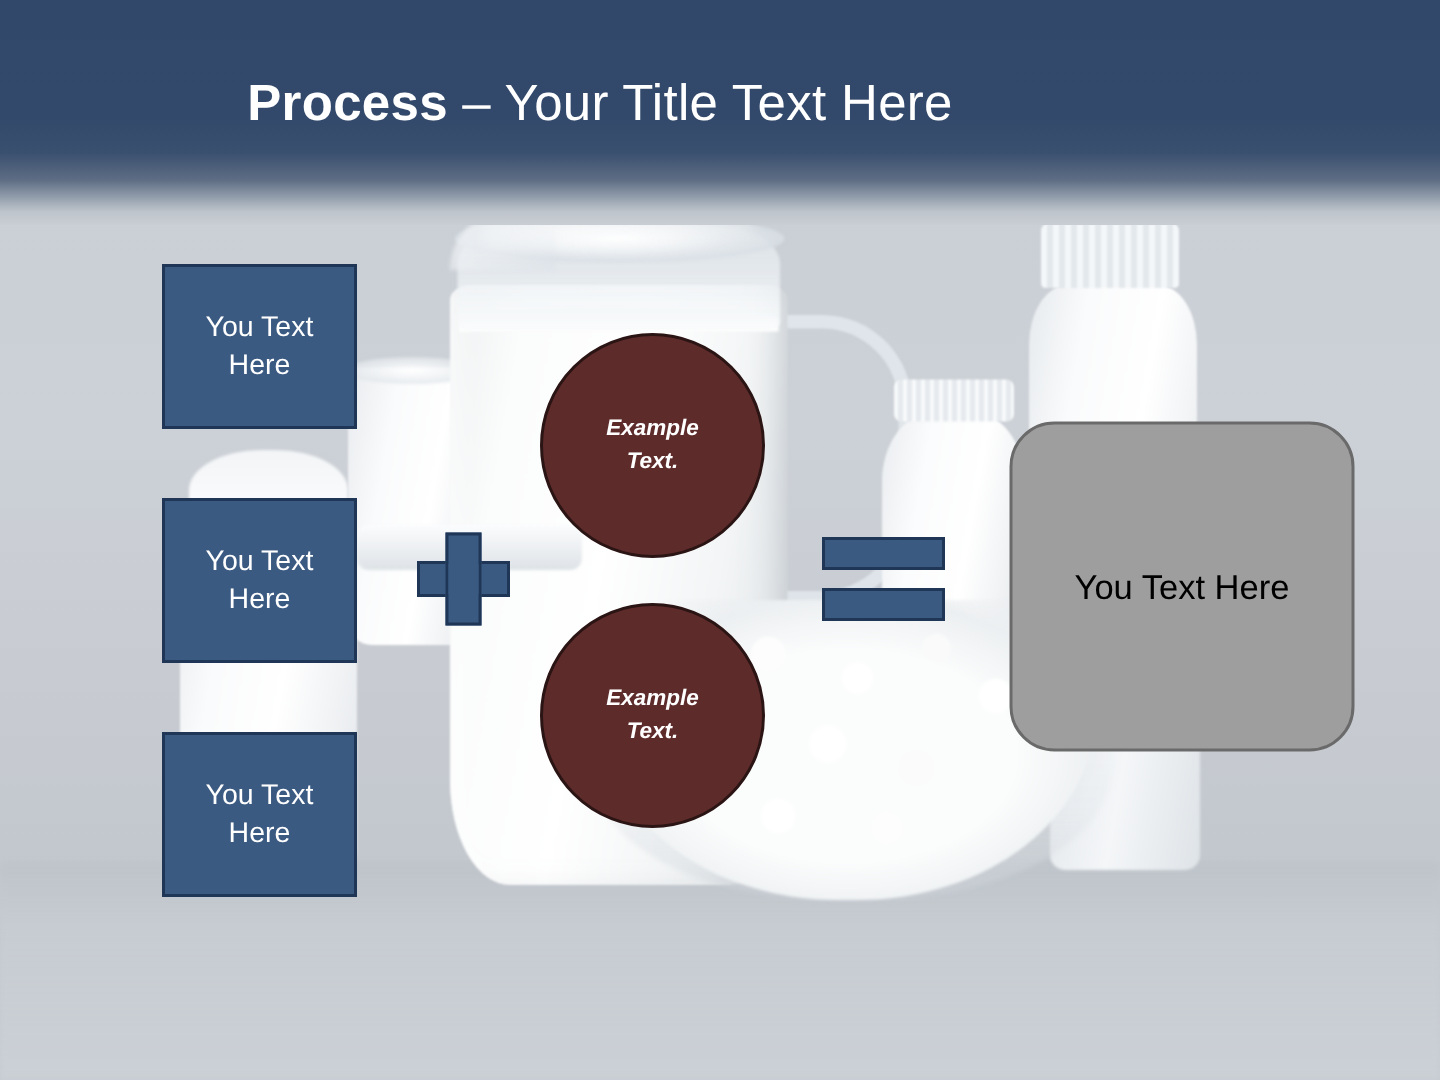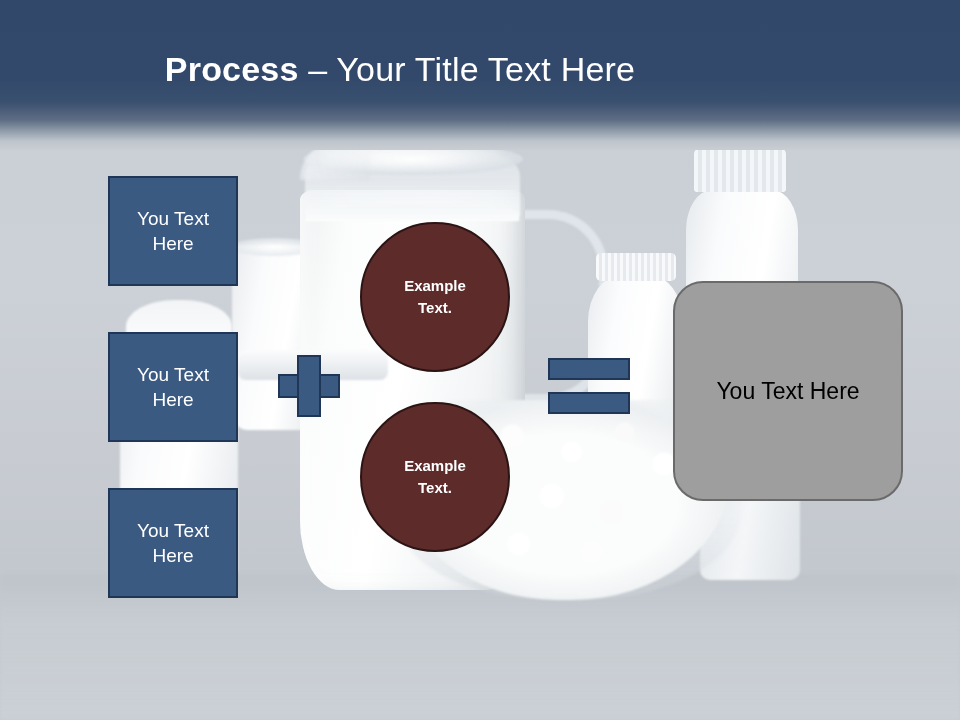--- a/index.html
+++ b/index.html
@@ -267,20 +267,21 @@
   .circle {
     position: absolute;
     width: 150px; height: 150px;
     border-radius: 50%;
     background: #5e2b2b;
     border: 2px solid #2b1414;
     box-sizing: border-box;
     color: #ffffff;
     font-size: 15px;
     font-weight: 700;
+    font-style: italic;
     line-height: 1.5;
     display: flex;
     align-items: center;
     justify-content: center;
     text-align: center;
   }
   #circle-1 { left: 360px; top: 222px; }
   #circle-2 { left: 360px; top: 402px; }
   .circle span { display: block; }
 

